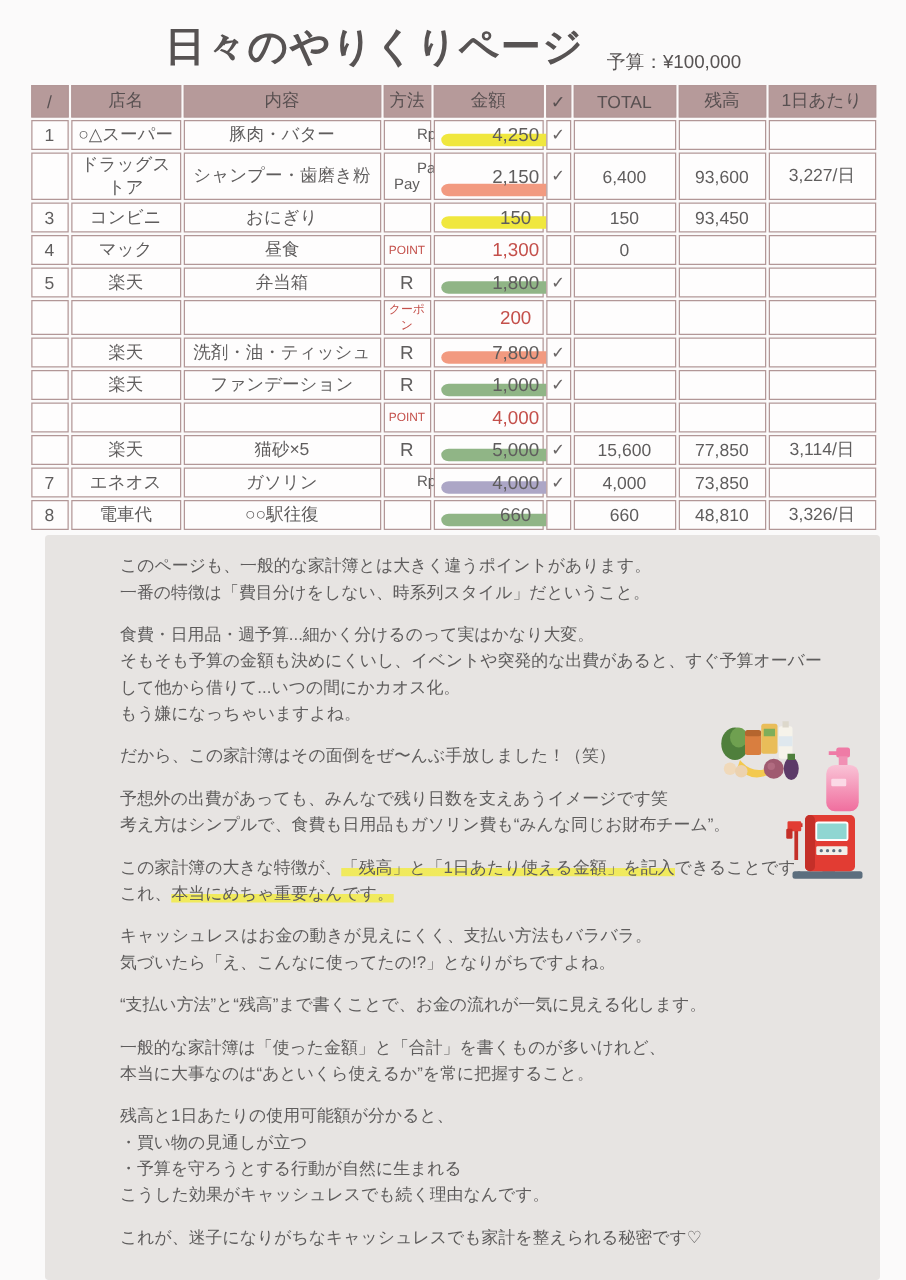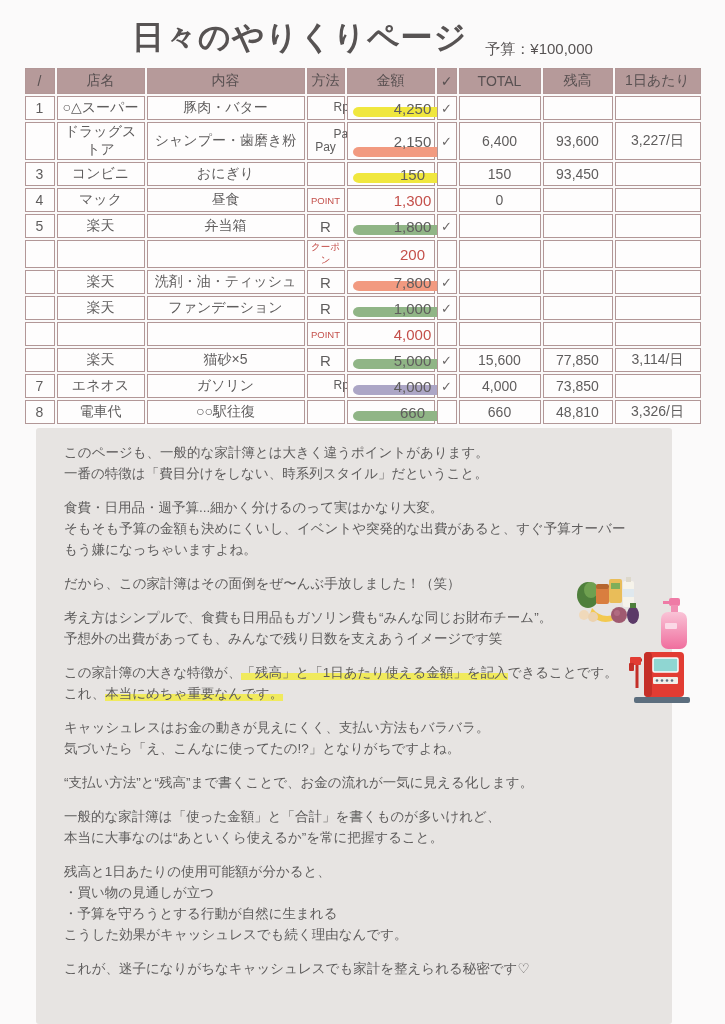--- a/index.html
+++ b/index.html
@@ -24,21 +24,21 @@
   .m-r{font-size:15px;}
   .m-red{font-size:9.5px;color:#c4504b;}
   .red{color:#c4504b;}
   .val{position:relative;z-index:1;margin-left:44px;}
   .bar{position:absolute;left:5px;right:-13px;bottom:2px;height:10px;border-radius:6px/5px;z-index:0;}
   .bar-yellow{background:#f0e73e;}
   .bar-salmon{background:#f29a80;}
   .bar-green{background:#90b586;}
   .bar-lavender{background:#aca6c6;}
   
-  .note-panel{position:absolute;left:36px;top:428px;width:636px;height:596px;background:#e7e4e2;border-radius:3px;}
+  .note-panel{position:absolute;left:36px;top:428px;width:636px;height:596px;background:#e7e4e2;border-radius:3px;padding-left:32px;}
   .note-lines{padding:16px 14px 0 28px;font-size:13.5px;color:#5e5c5c;}
   .line{height:21px;white-space:pre-wrap;overflow:visible;}
   .line.blank{height:13px;}
   .marker{background:linear-gradient(to top, rgba(242,235,70,0.85) 0 46%, rgba(242,235,70,0) 46%);}
   
   .deco{position:absolute;}
   #groceries{left:576px;top:575px;}
   #dispenser{left:659px;top:596px;}
   #pump{left:628px;top:650px;}
 </style>
@@ -212,26 +212,27 @@
     </tbody>
 </table>
 
 <section class="note-panel">
   <div class="note-lines" id="note-lines">
       <div class="line"><span>このページも、一般的な家計簿とは大きく違うポイントがあります。</span></div>
       <div class="line"><span>一番の特徴は「費目分けをしない、時系列スタイル」だということ。</span></div>
       <div class="line blank"></div>
       <div class="line"><span>食費・日用品・週予算...細かく分けるのって実はかなり大変。</span></div>
       <div class="line"><span>そもそも予算の金額も決めにくいし、イベントや突発的な出費があると、すぐ予算オーバー</span></div>
+      <div class="line"><span>して他から借りて...いつの間にかカオス化。</span></div>
       <div class="line"><span>もう嫌になっちゃいますよね。</span></div>
       <div class="line blank"></div>
       <div class="line"><span>だから、この家計簿はその面倒をぜ〜んぶ手放しました！（笑）</span></div>
       <div class="line blank"></div>
+      <div class="line"><span>予想外の出費があっても、みんなで残り日数を支えあうイメージです笑</span></div>
       <div class="line"><span>考え方はシンプルで、食費も日用品もガソリン費も“みんな同じお財布チーム”。</span></div>
-      <div class="line"><span>予想外の出費があっても、みんなで残り日数を支えあうイメージです笑</span></div>
       <div class="line blank"></div>
       <div class="line"><span>この家計簿の大きな特徴が、</span><span class="marker">「残高」と「1日あたり使える金額」を記入</span><span>できることです。</span></div>
       <div class="line"><span>これ、</span><span class="marker">本当にめちゃ重要なんです。</span></div>
       <div class="line blank"></div>
       <div class="line"><span>キャッシュレスはお金の動きが見えにくく、支払い方法もバラバラ。</span></div>
       <div class="line"><span>気づいたら「え、こんなに使ってたの!?」となりがちですよね。</span></div>
       <div class="line blank"></div>
       <div class="line"><span>“支払い方法”と“残高”まで書くことで、お金の流れが一気に見える化します。</span></div>
       <div class="line blank"></div>
       <div class="line"><span>一般的な家計簿は「使った金額」と「合計」を書くものが多いけれど、</span></div>

